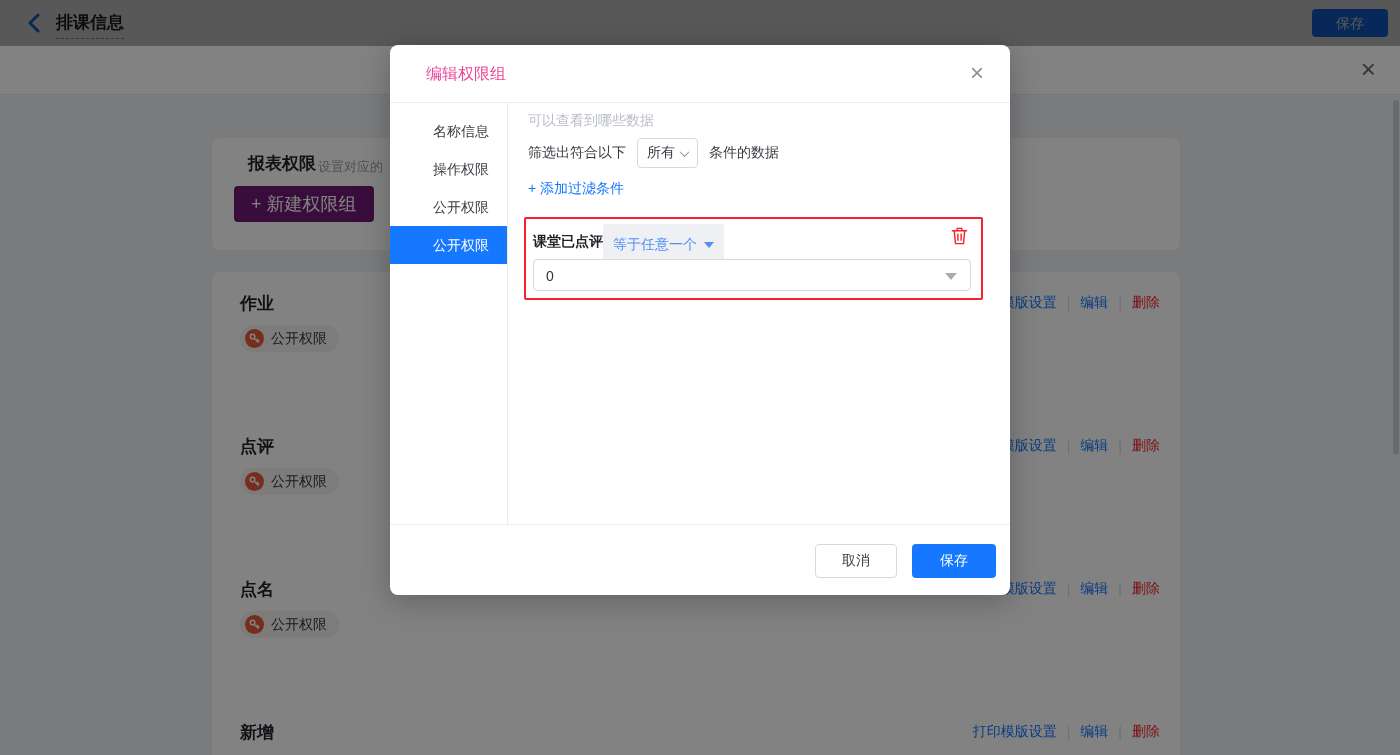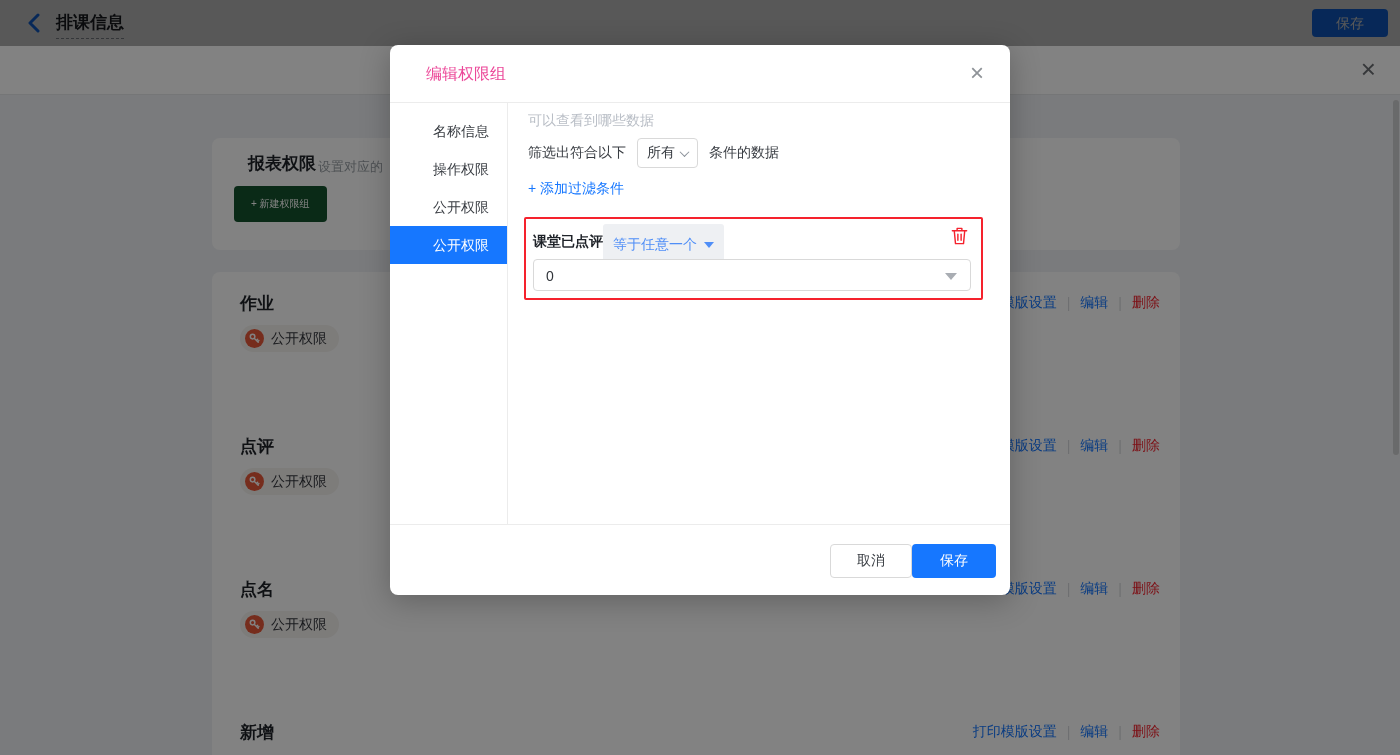--- a/index.html
+++ b/index.html
@@ -18,22 +18,22 @@
   
   .drawer { position:absolute; left:0; top:46px; width:1400px; height:709px; z-index:3; }
   .drawer-header { position:absolute; left:0; top:0; width:1400px; height:49px; background:#fff; border-bottom:1px solid #e6e7e9; }
   .drawer-close { position:absolute; right:24px; top:10px; font-size:26px; line-height:26px; color:#6b6e73; cursor:pointer; }
   .drawer-body { position:absolute; left:0; top:49px; width:1400px; height:660px; background:#f0f2f5; }
 
   .card { position:absolute; left:212px; width:968px; background:#fff; border-radius:8px; }
   .card1 { top:43px; height:112px; }
   .card1-title { position:absolute; left:36px; top:14px; font-size:17px; font-weight:700; color:#1f2329; }
   .card1-sub { position:absolute; left:106px; top:20px; font-size:13px; color:#9aa0a6; }
-  .btn-newgroup { position:absolute; left:22px; top:48px; height:36px; padding:0 17px; background:#14532d; color:#fff;
-    font-size:10px; border:none; border-radius:4px; cursor:pointer; }
+  .btn-newgroup { position:absolute; left:22px; top:48px; height:36px; padding:0 17px; background:#701a75; color:#fff;
+    font-size:18px; border:none; border-radius:4px; cursor:pointer; }
   .card2 { top:177px; height:483px; border-radius:8px 8px 0 0; }
 
   .section { position:absolute; left:0; width:968px; height:120px; }
   .sec-title { position:absolute; left:28px; top:0; font-size:17px; font-weight:700; color:#1f2329; }
   .sec-links { position:absolute; right:20px; top:2px; font-size:14px; display:flex; align-items:center; gap:10px; }
   .lnk { color:#1677ff; cursor:pointer; text-decoration:none; }
   .lnk.danger { color:#f5222d; }
   .sep { color:#d8dadd; }
   .pill { position:absolute; left:28px; top:33px; height:27px; display:inline-flex; align-items:center; gap:7px;
     padding:0 12px 0 5px; background:#f6f3f0; border-radius:14px; font-size:14px; color:#33363c; }
@@ -64,21 +64,21 @@
   .cond-op { position:absolute; left:77px; top:5px; height:42px; background:#eef0f3; border-radius:3px;
     display:inline-flex; align-items:center; gap:7px; padding:0 10px; font-size:14px; color:#4f8ef7; cursor:pointer; }
   .tri-down { width:0; height:0; border-left:5px solid transparent; border-right:5px solid transparent; border-top:6px solid #4f8ef7; }
   .trash-btn { position:absolute; right:12px; top:7px; width:19px; height:20px; cursor:pointer; }
   .cond-select { position:absolute; left:7px; top:40px; width:438px; height:32px; border:1px solid #d9d9d9; border-radius:4px;
     background:#fff; cursor:pointer; }
   .cond-select .val { position:absolute; left:12px; top:0; line-height:32px; font-size:14px; color:#30343a; }
   .cond-select .tri { position:absolute; right:13px; top:13px; width:0; height:0;
     border-left:6px solid transparent; border-right:6px solid transparent; border-top:7px solid #a9adb3; }
   .modal-footer { position:absolute; left:0; bottom:0; width:620px; height:71px; border-top:1px solid #ececec;
-    display:flex; align-items:center; justify-content:flex-end; padding:2px 14px 0 0; }
+    display:flex; align-items:center; justify-content:flex-end; gap:15px; padding:2px 14px 0 0; }
   .btn { height:34px; border-radius:4px; font-size:14px; cursor:pointer; }
   .btn-cancel { width:82px; background:#fff; border:1px solid #d9d9d9; color:#383c42; }
   .btn-save { width:84px; background:#1677ff; border:none; color:#fff; }
 </style>
 </head>
 <body>
 
 <div class="topbar">
   <svg class="back-ic" viewBox="0 0 16 20">
     <polyline points="12,2 4,10 12,18" fill="none" stroke="#1677ff" stroke-width="3" stroke-linecap="round" stroke-linejoin="round"></polyline>

